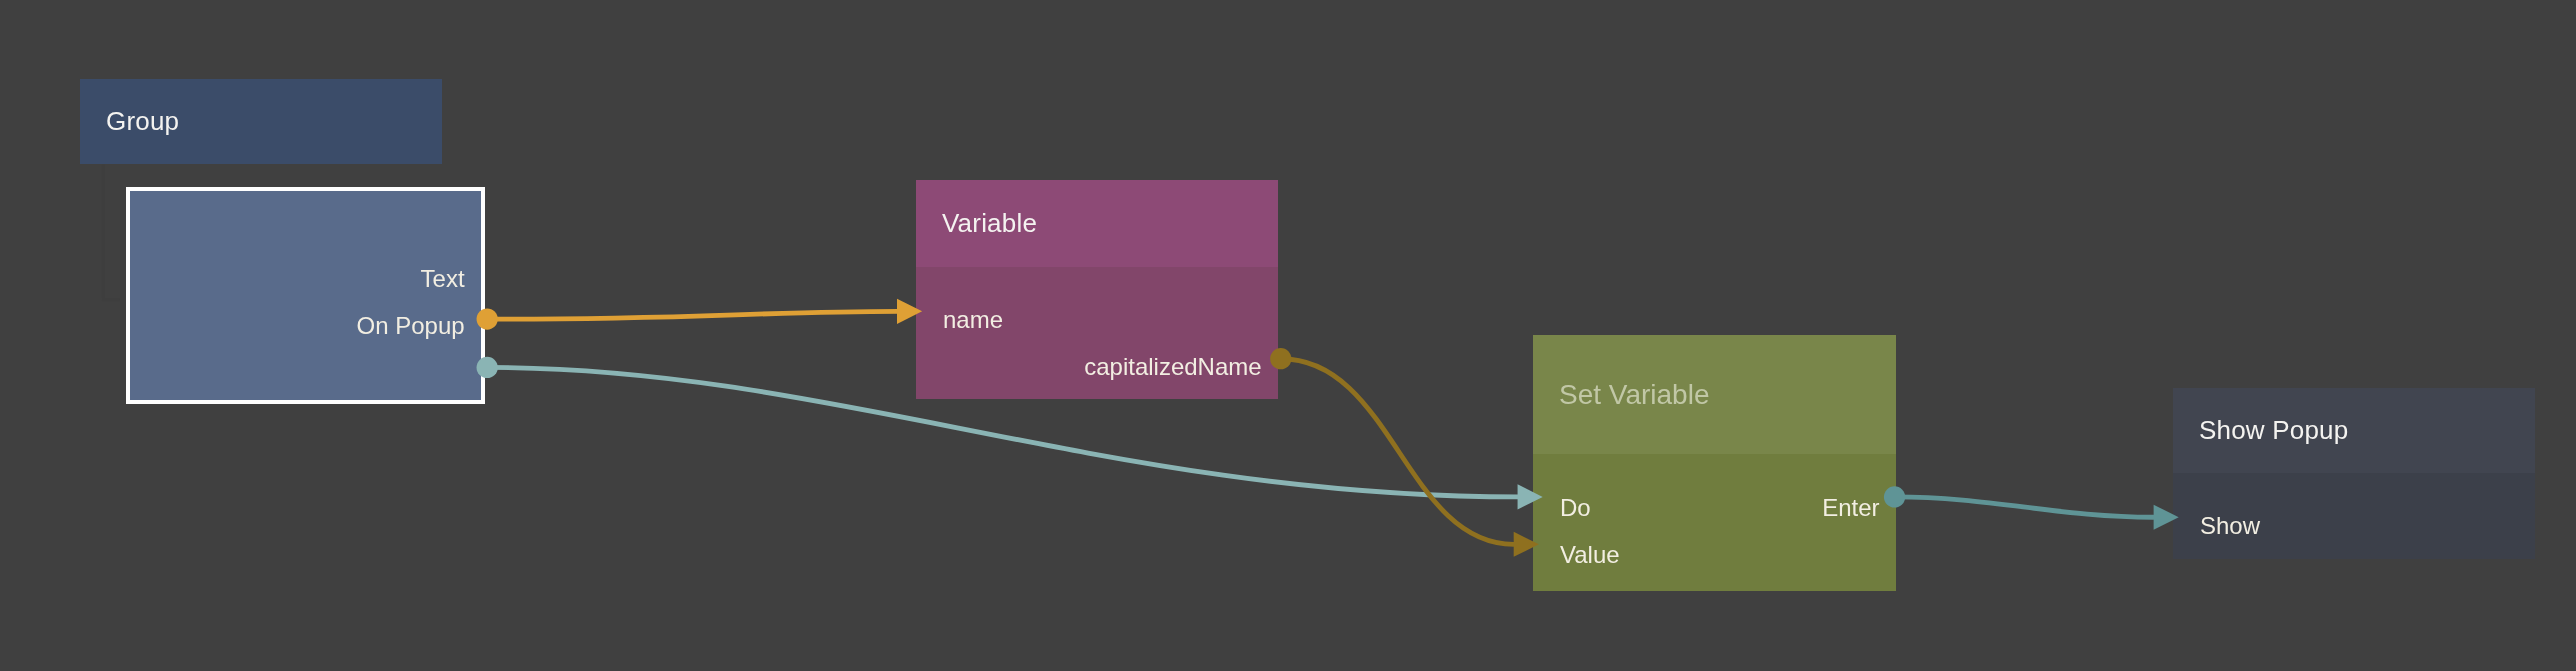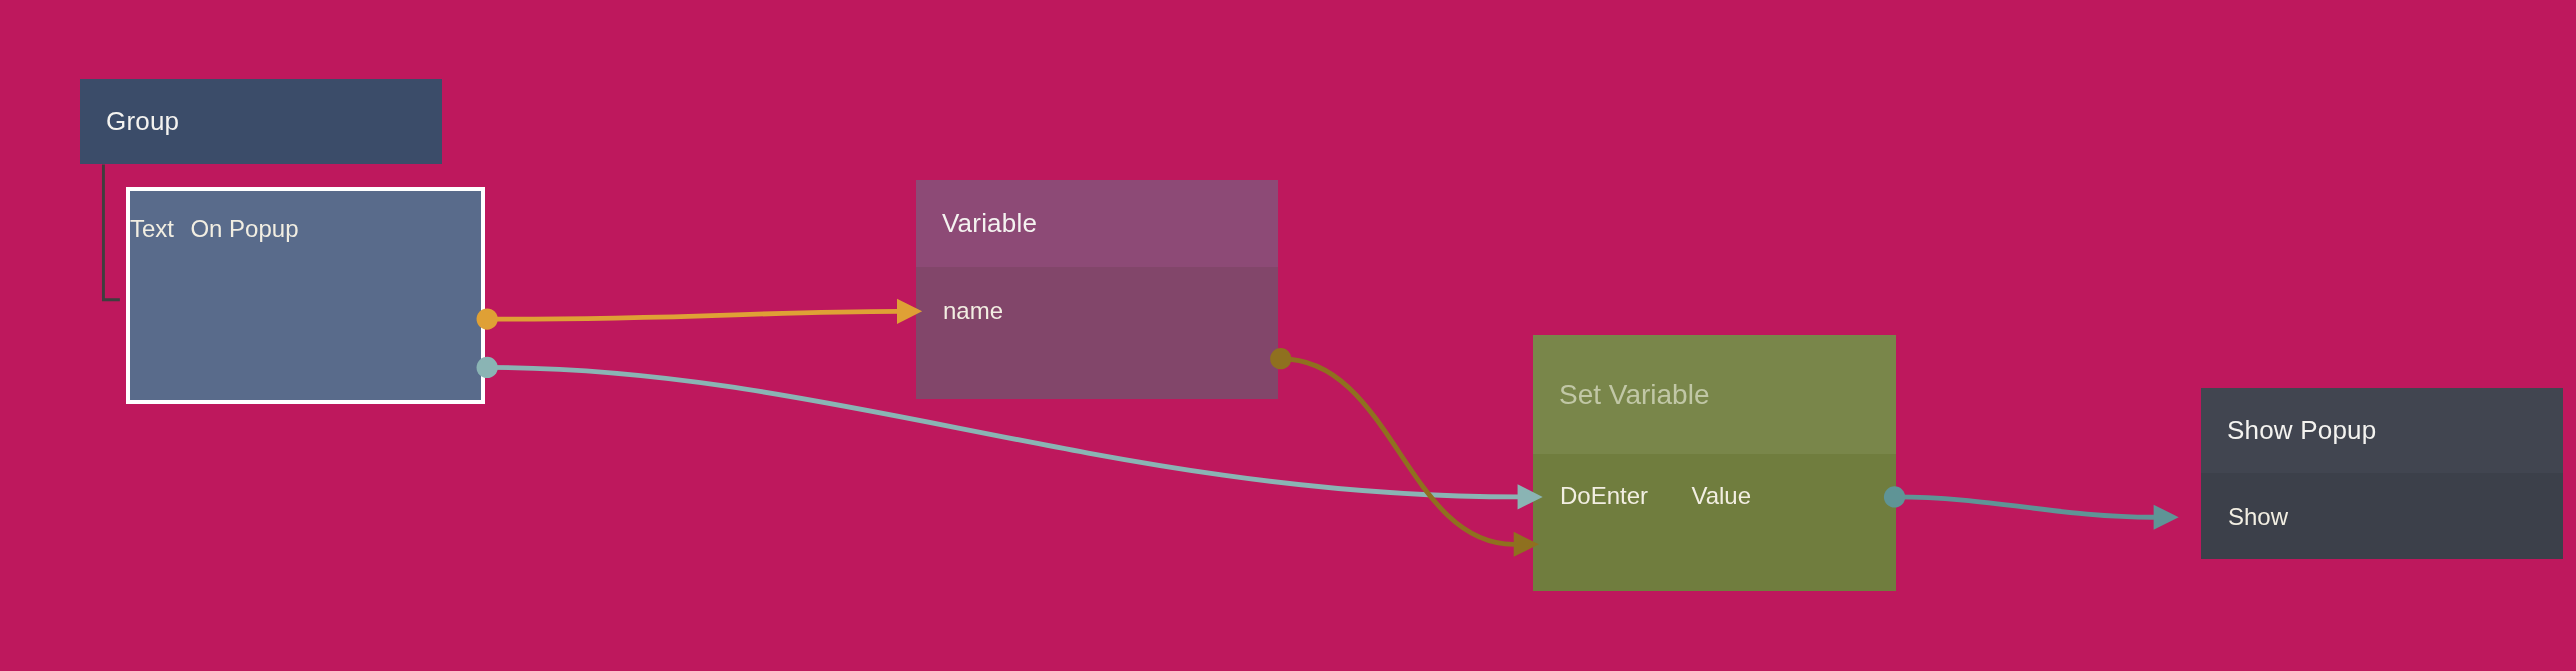--- a/index.html
+++ b/index.html
@@ -42,21 +42,22 @@
     line-height: 35px;
     letter-spacing: 0.2px;
   }
   .node-subtitle {
     font-size: 28px;
     line-height: 35px;
   }
   .node-body {
     flex: 1 1 auto;
     display: flex;
-    flex-direction: row;
+    flex-direction: column;
+    justify-content: center;
   }
   .port-row {
     height: 47px;
     display: flex;
     align-items: center;
   }
   .port-row.in { justify-content: flex-start; padding-left: 27px; }
   .port-row.out { justify-content: flex-end; padding-right: 16.4px; }
   .port-label {
     font-size: 24px;
@@ -87,21 +88,21 @@
   #node-set-variable .node-body { padding-top: 18.4px; }
   #node-set-variable .node-title { font-weight: 700; }
 
   #node-show-popup { left: 2173px; top: 388px; width: 362px; height: 171px; }
   #node-show-popup .node-header { height: 85px; }
   #node-show-popup .node-body { padding-top: 20px; }
 </style>
 </head>
 <body>
 
-<div id="canvas" style="background: #be185d;">
+<div id="canvas" style="background: #404040;">
 
   <div class="node" id="node-group" style="background: rgb(59, 76, 105);">
     <div class="node-header">
       <span class="node-title" style="color: rgb(244, 243, 240);">Group</span>
     </div>
   </div>
 
   <div class="node" id="node-text-input" style="background: rgb(89, 107, 139); border-color: rgb(255, 255, 255);">
     <div class="node-body">
       <div class="port-row out">
@@ -114,39 +115,42 @@
   </div>
 
   <div class="node" id="node-function" style="background: rgb(130, 70, 106);">
     <div class="node-header" style="background: rgb(141, 74, 118);">
       <span class="node-title" style="color: rgb(244, 243, 240);">Variable</span>
     </div>
     <div class="node-body">
       <div class="port-row in">
         <span class="port-label" style="color: rgb(242, 238, 226);">name</span>
       </div>
+      <div class="port-row out">
+        <span class="port-label" style="color: rgb(242, 238, 226);">capitalizedName</span>
+      </div>
     </div>
   </div>
 
   <div class="node" id="node-set-variable" style="background: rgb(112, 125, 62);">
     <div class="node-header" style="background: rgb(121, 134, 74);">
       <span class="node-subtitle" style="color: rgb(193, 199, 166);">Set Variable</span>
     </div>
     <div class="node-body">
       <div class="port-row in" style="justify-content:space-between; padding-right:16.4px;">
         <span class="port-label" style="color: rgb(242, 238, 226);">Do</span>
         <span class="port-label" style="color: rgb(242, 238, 226);">Enter</span>
       </div>
       <div class="port-row in">
         <span class="port-label" style="color: rgb(242, 238, 226);">Value</span>
       </div>
     </div>
   </div>
 
-  <div class="node" id="node-show-popup" style="background: rgb(60, 64, 74); margin-left: 28px;">
+  <div class="node" id="node-show-popup" style="background: rgb(60, 64, 74);">
     <div class="node-header" style="background: rgb(65, 69, 80);">
       <span class="node-title" style="color: rgb(244, 243, 240);">Show Popup</span>
     </div>
     <div class="node-body">
       <div class="port-row in">
         <span class="port-label" style="color: rgb(242, 238, 226);">Show</span>
       </div>
     </div>
   </div>
 

